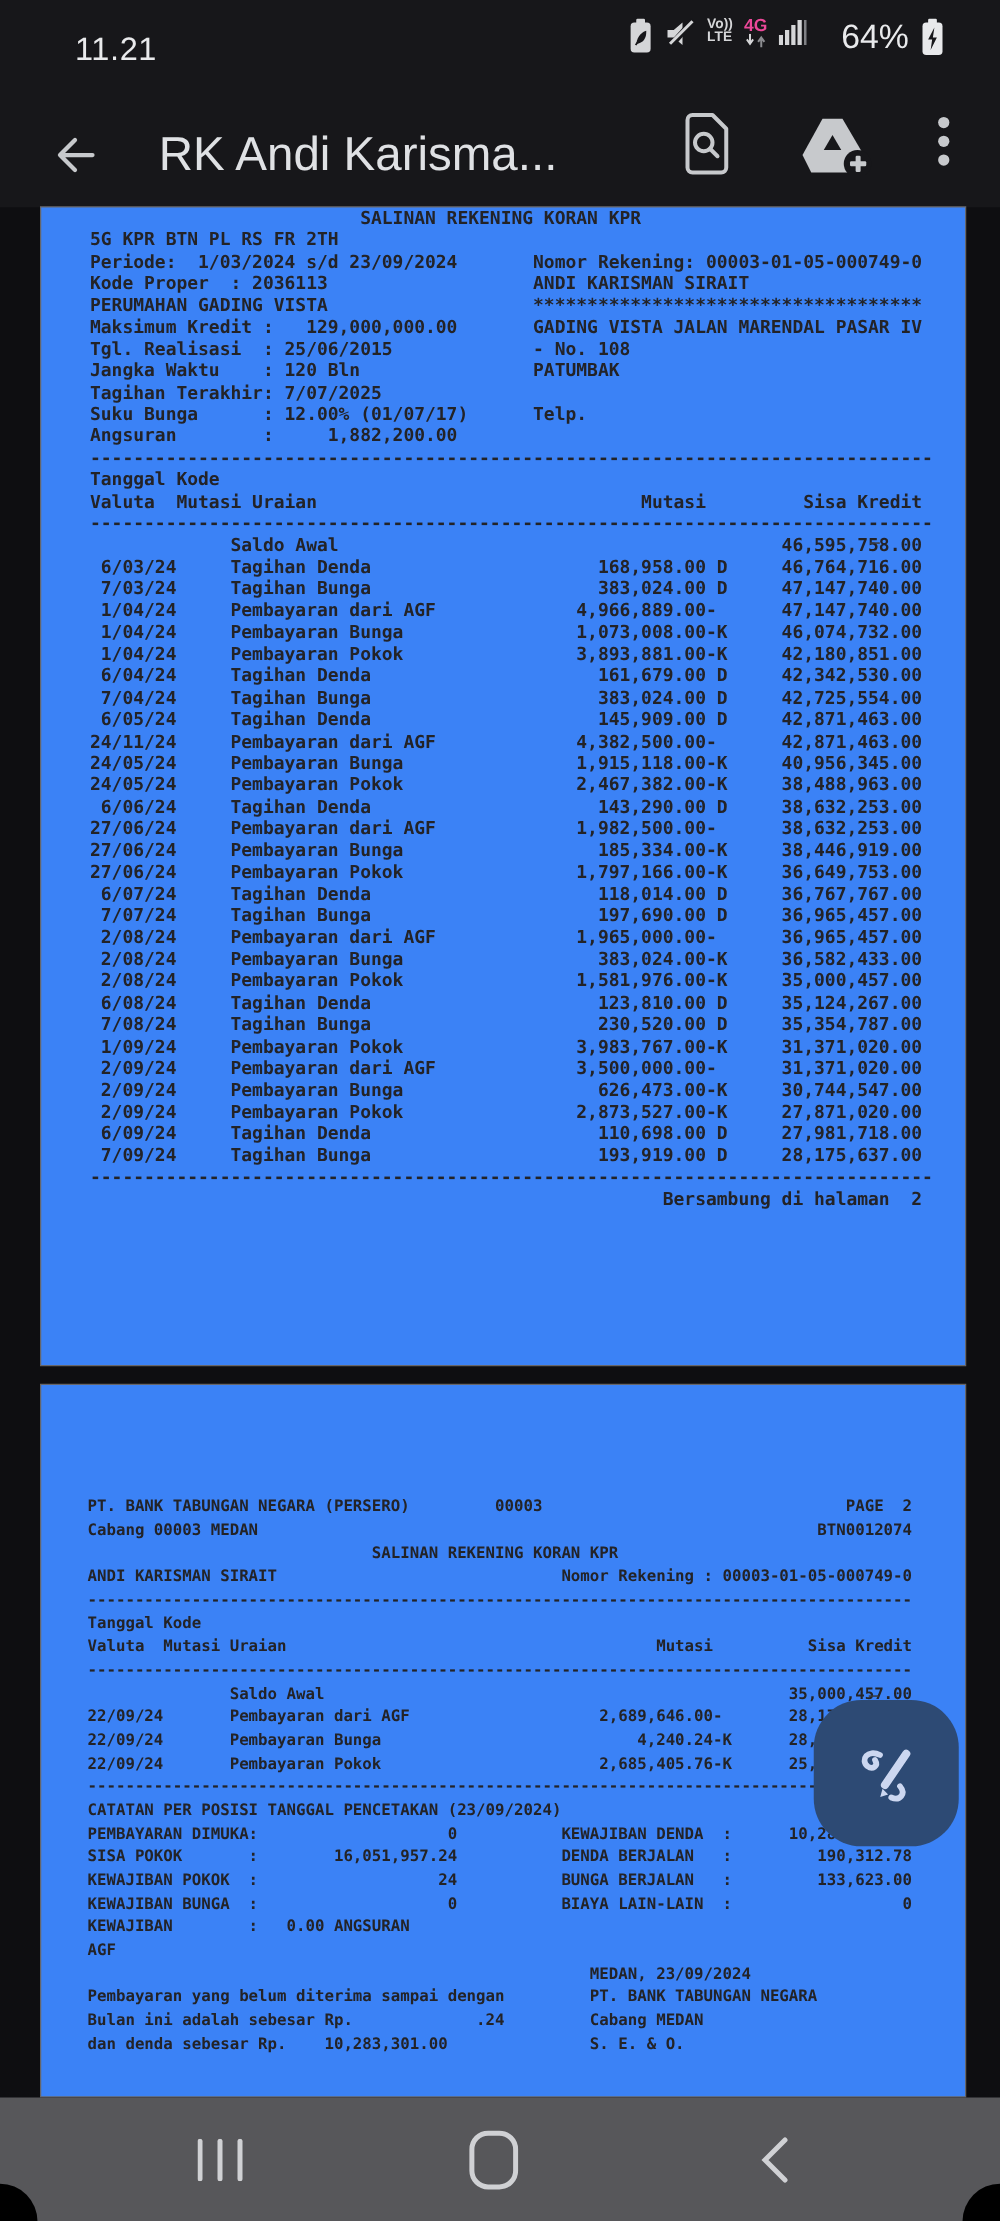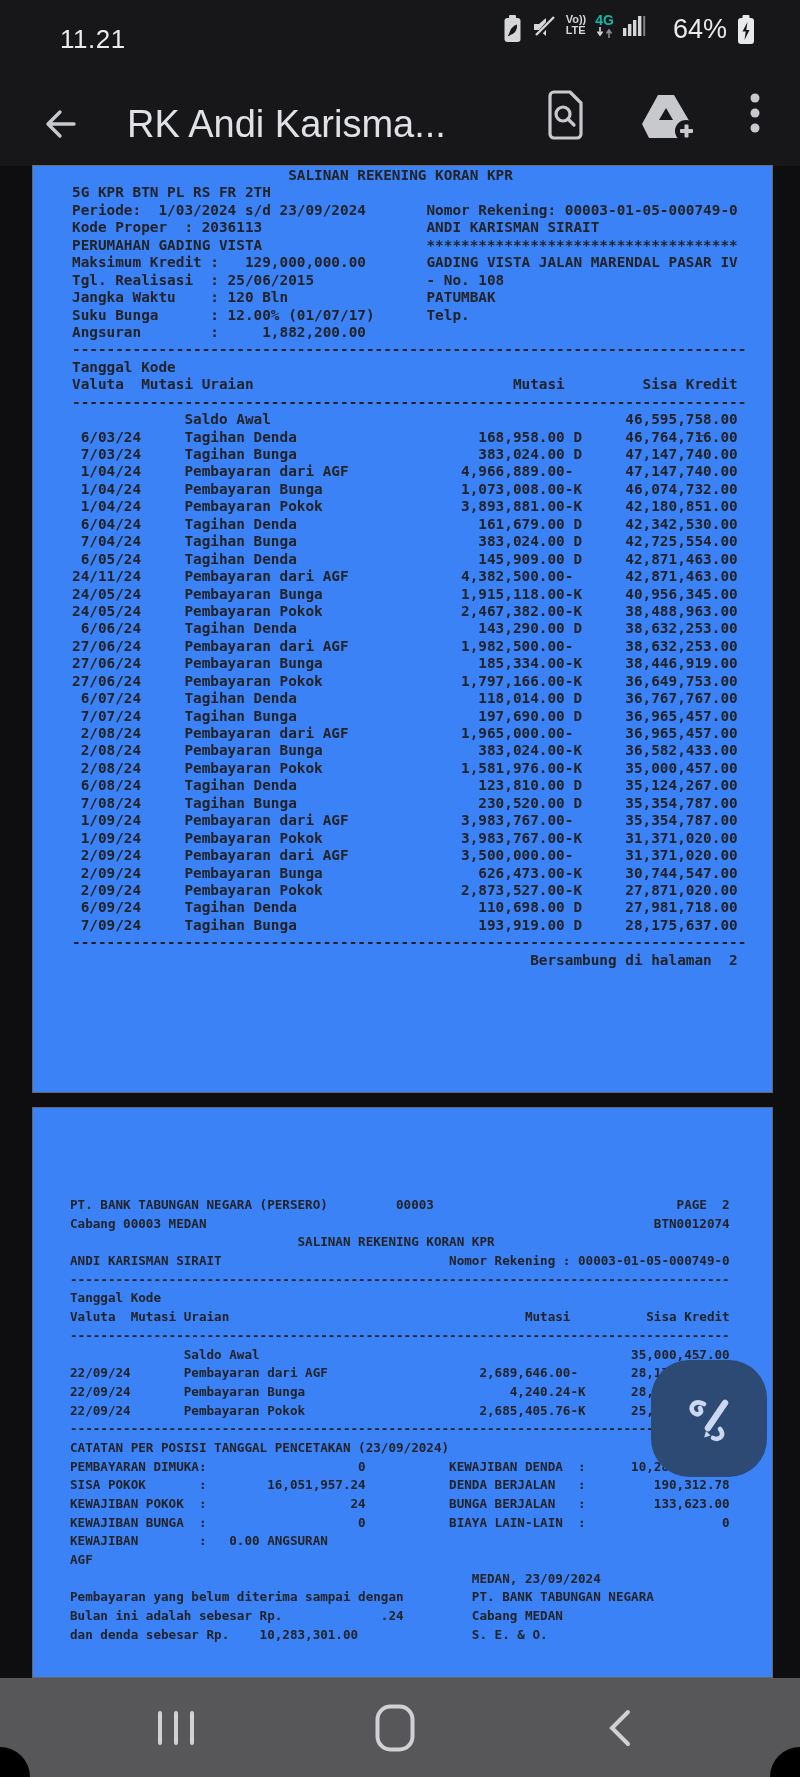--- a/index.html
+++ b/index.html
@@ -5,21 +5,21 @@
   html,body{margin:0;padding:0;}
   body{
     position:relative;width:800px;height:1777px;overflow:hidden;
     background:#0f0f12;font-family:"Liberation Sans",sans-serif;
   }
   
   .chrome{position:absolute;left:0;top:0;width:800px;height:166px;background:#17171a;}
   .time{position:absolute;left:60px;top:24px;font-size:26px;color:#e9eaec;letter-spacing:.5px;}
   .status-cluster{position:absolute;right:44px;top:14px;height:44px;display:flex;align-items:flex-start;gap:9px;}
   .volte{display:flex;flex-direction:column;line-height:11px;color:#d5d6d8;font-weight:bold;font-size:11px;letter-spacing:0;}
-  .net4g{display:flex;flex-direction:column;align-items:center;line-height:13px;color:#14b8a6;font-weight:bold;font-size:14px;}
+  .net4g{display:flex;flex-direction:column;align-items:center;line-height:13px;color:#ec4899;font-weight:bold;font-size:14px;}
   .battery-pct{font-size:27px;color:#e9eaec;margin-left:18px;}
   
   .app-bar{position:absolute;left:0;top:56px;width:800px;height:110px;}
   .back-btn{position:absolute;left:36px;top:46px;width:44px;height:44px;}
   .app-title{position:absolute;left:127px;top:47px;font-size:38px;color:#dfe1e4;white-space:nowrap;}
   .icon-btn{position:absolute;}
   
   .pdf-canvas{position:absolute;left:0;top:166px;width:800px;height:1512px;background:#0e0e11;}
   .page{
     position:absolute;background:#3b82f6;box-sizing:border-box;overflow:hidden;
@@ -131,20 +131,21 @@
 <div class="pdf-canvas">
   <div class="page page1" id="page1">
       <div class="ln">                         SALINAN REKENING KORAN KPR</div>
       <div class="ln">5G KPR BTN PL RS FR 2TH                  </div>
       <div class="ln">Periode:  1/03/2024 s/d 23/09/2024       Nomor Rekening: 00003-01-05-000749-0</div>
       <div class="ln">Kode Proper  : 2036113                   ANDI KARISMAN SIRAIT</div>
       <div class="ln">PERUMAHAN GADING VISTA                   ************************************</div>
       <div class="ln">Maksimum Kredit :   129,000,000.00       GADING VISTA JALAN MARENDAL PASAR IV</div>
       <div class="ln">Tgl. Realisasi  : 25/06/2015             - No. 108</div>
       <div class="ln">Jangka Waktu    : 120 Bln                PATUMBAK</div>
+      <div class="ln">Tagihan Terakhir: 7/07/2025              </div>
       <div class="ln">Suku Bunga      : 12.00% (01/07/17)      Telp.</div>
       <div class="ln">Angsuran        :     1,882,200.00       </div>
       <div class="ln">------------------------------------------------------------------------------</div>
       <div class="ln">Tanggal Kode</div>
       <div class="ln">Valuta  Mutasi Uraian                              Mutasi         Sisa Kredit</div>
       <div class="ln">------------------------------------------------------------------------------</div>
       <div class="ln">             Saldo Awal                                         46,595,758.00</div>
       <div class="ln"> 6/03/24     Tagihan Denda                     168,958.00 D     46,764,716.00</div>
       <div class="ln"> 7/03/24     Tagihan Bunga                     383,024.00 D     47,147,740.00</div>
       <div class="ln"> 1/04/24     Pembayaran dari AGF             4,966,889.00-      47,147,740.00</div>
@@ -160,21 +161,20 @@
       <div class="ln">27/06/24     Pembayaran dari AGF             1,982,500.00-      38,632,253.00</div>
       <div class="ln">27/06/24     Pembayaran Bunga                  185,334.00-K     38,446,919.00</div>
       <div class="ln">27/06/24     Pembayaran Pokok                1,797,166.00-K     36,649,753.00</div>
       <div class="ln"> 6/07/24     Tagihan Denda                     118,014.00 D     36,767,767.00</div>
       <div class="ln"> 7/07/24     Tagihan Bunga                     197,690.00 D     36,965,457.00</div>
       <div class="ln"> 2/08/24     Pembayaran dari AGF             1,965,000.00-      36,965,457.00</div>
       <div class="ln"> 2/08/24     Pembayaran Bunga                  383,024.00-K     36,582,433.00</div>
       <div class="ln"> 2/08/24     Pembayaran Pokok                1,581,976.00-K     35,000,457.00</div>
       <div class="ln"> 6/08/24     Tagihan Denda                     123,810.00 D     35,124,267.00</div>
       <div class="ln"> 7/08/24     Tagihan Bunga                     230,520.00 D     35,354,787.00</div>
-      <div class="ln"> 1/09/24     Pembayaran dari AGF             3,983,767.00-      35,354,787.00</div>
       <div class="ln"> 1/09/24     Pembayaran Pokok                3,983,767.00-K     31,371,020.00</div>
       <div class="ln"> 2/09/24     Pembayaran dari AGF             3,500,000.00-      31,371,020.00</div>
       <div class="ln"> 2/09/24     Pembayaran Bunga                  626,473.00-K     30,744,547.00</div>
       <div class="ln"> 2/09/24     Pembayaran Pokok                2,873,527.00-K     27,871,020.00</div>
       <div class="ln"> 6/09/24     Tagihan Denda                     110,698.00 D     27,981,718.00</div>
       <div class="ln"> 7/09/24     Tagihan Bunga                     193,919.00 D     28,175,637.00</div>
       <div class="ln">------------------------------------------------------------------------------</div>
       <div class="ln">                                                     Bersambung di halaman  2</div>
       <span class="artifact" style="left: 663px; top: 255px;">_</span>
     </div>

